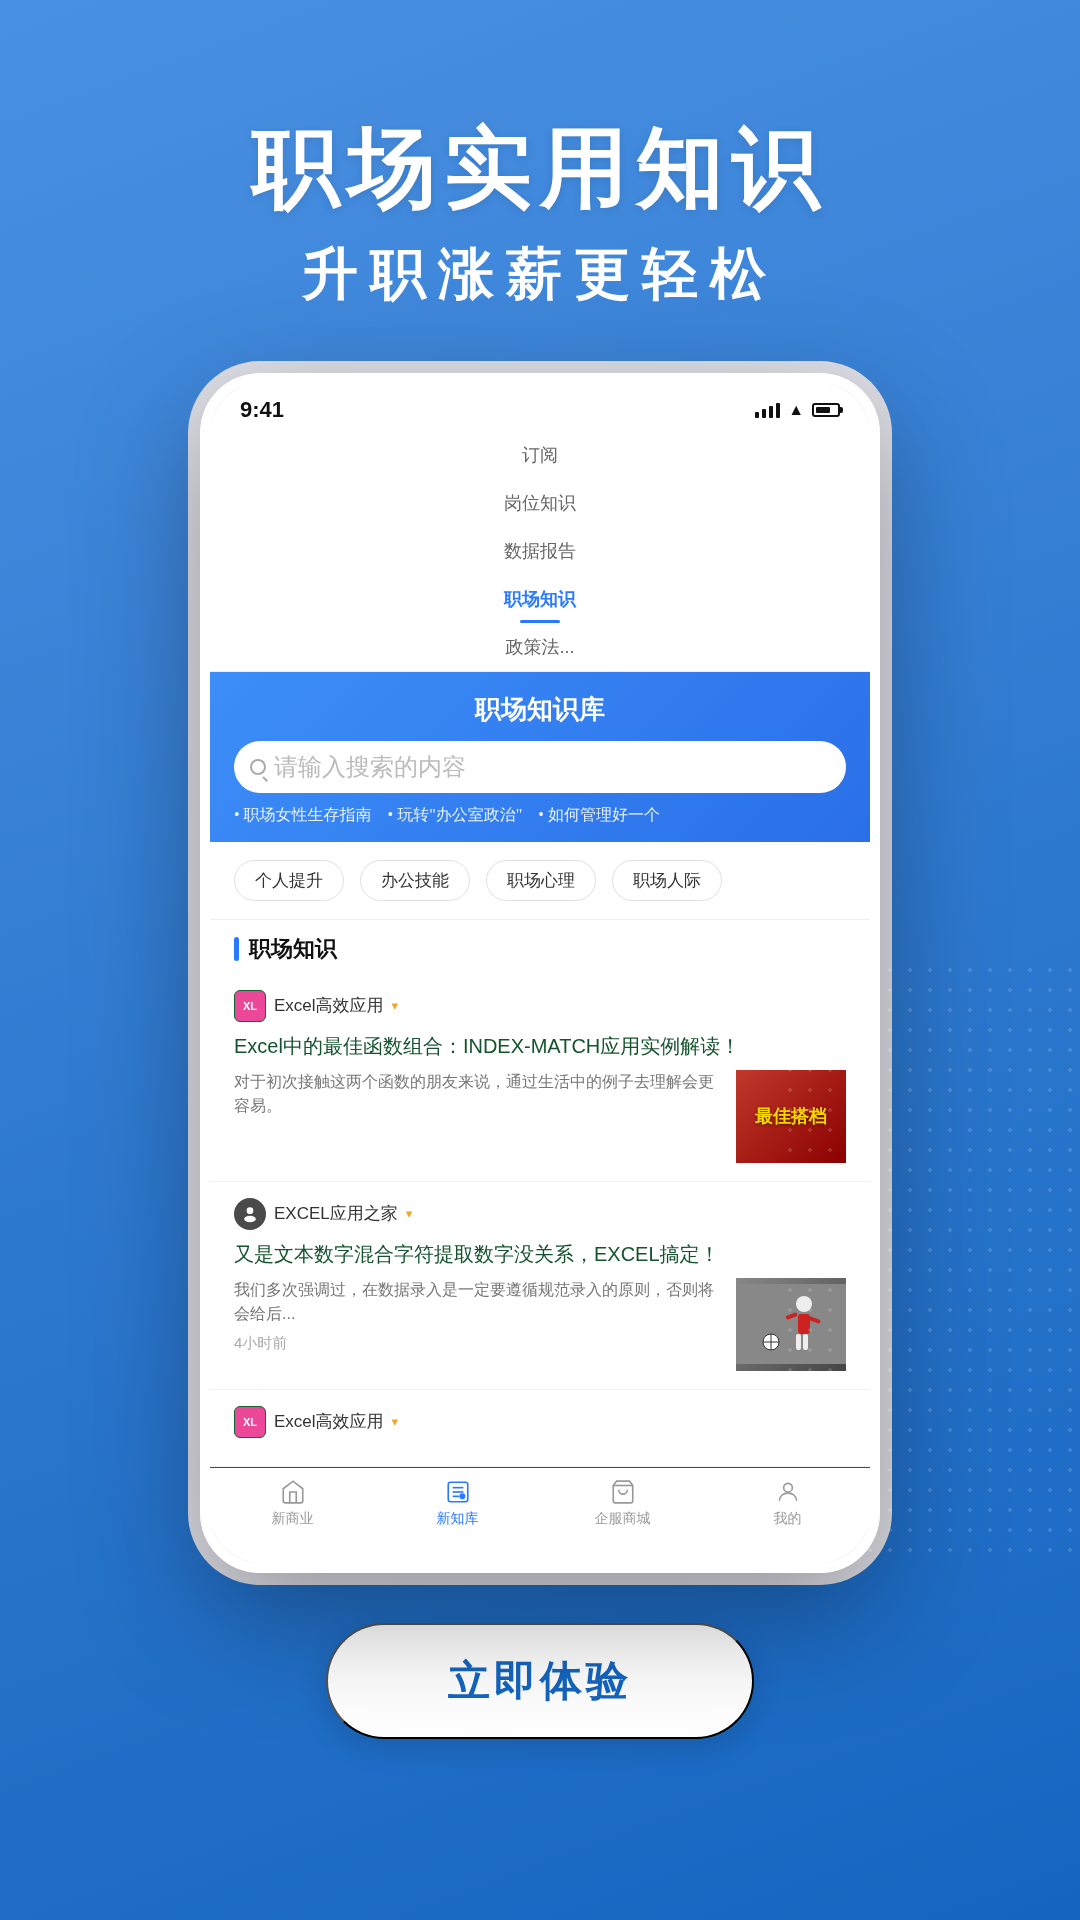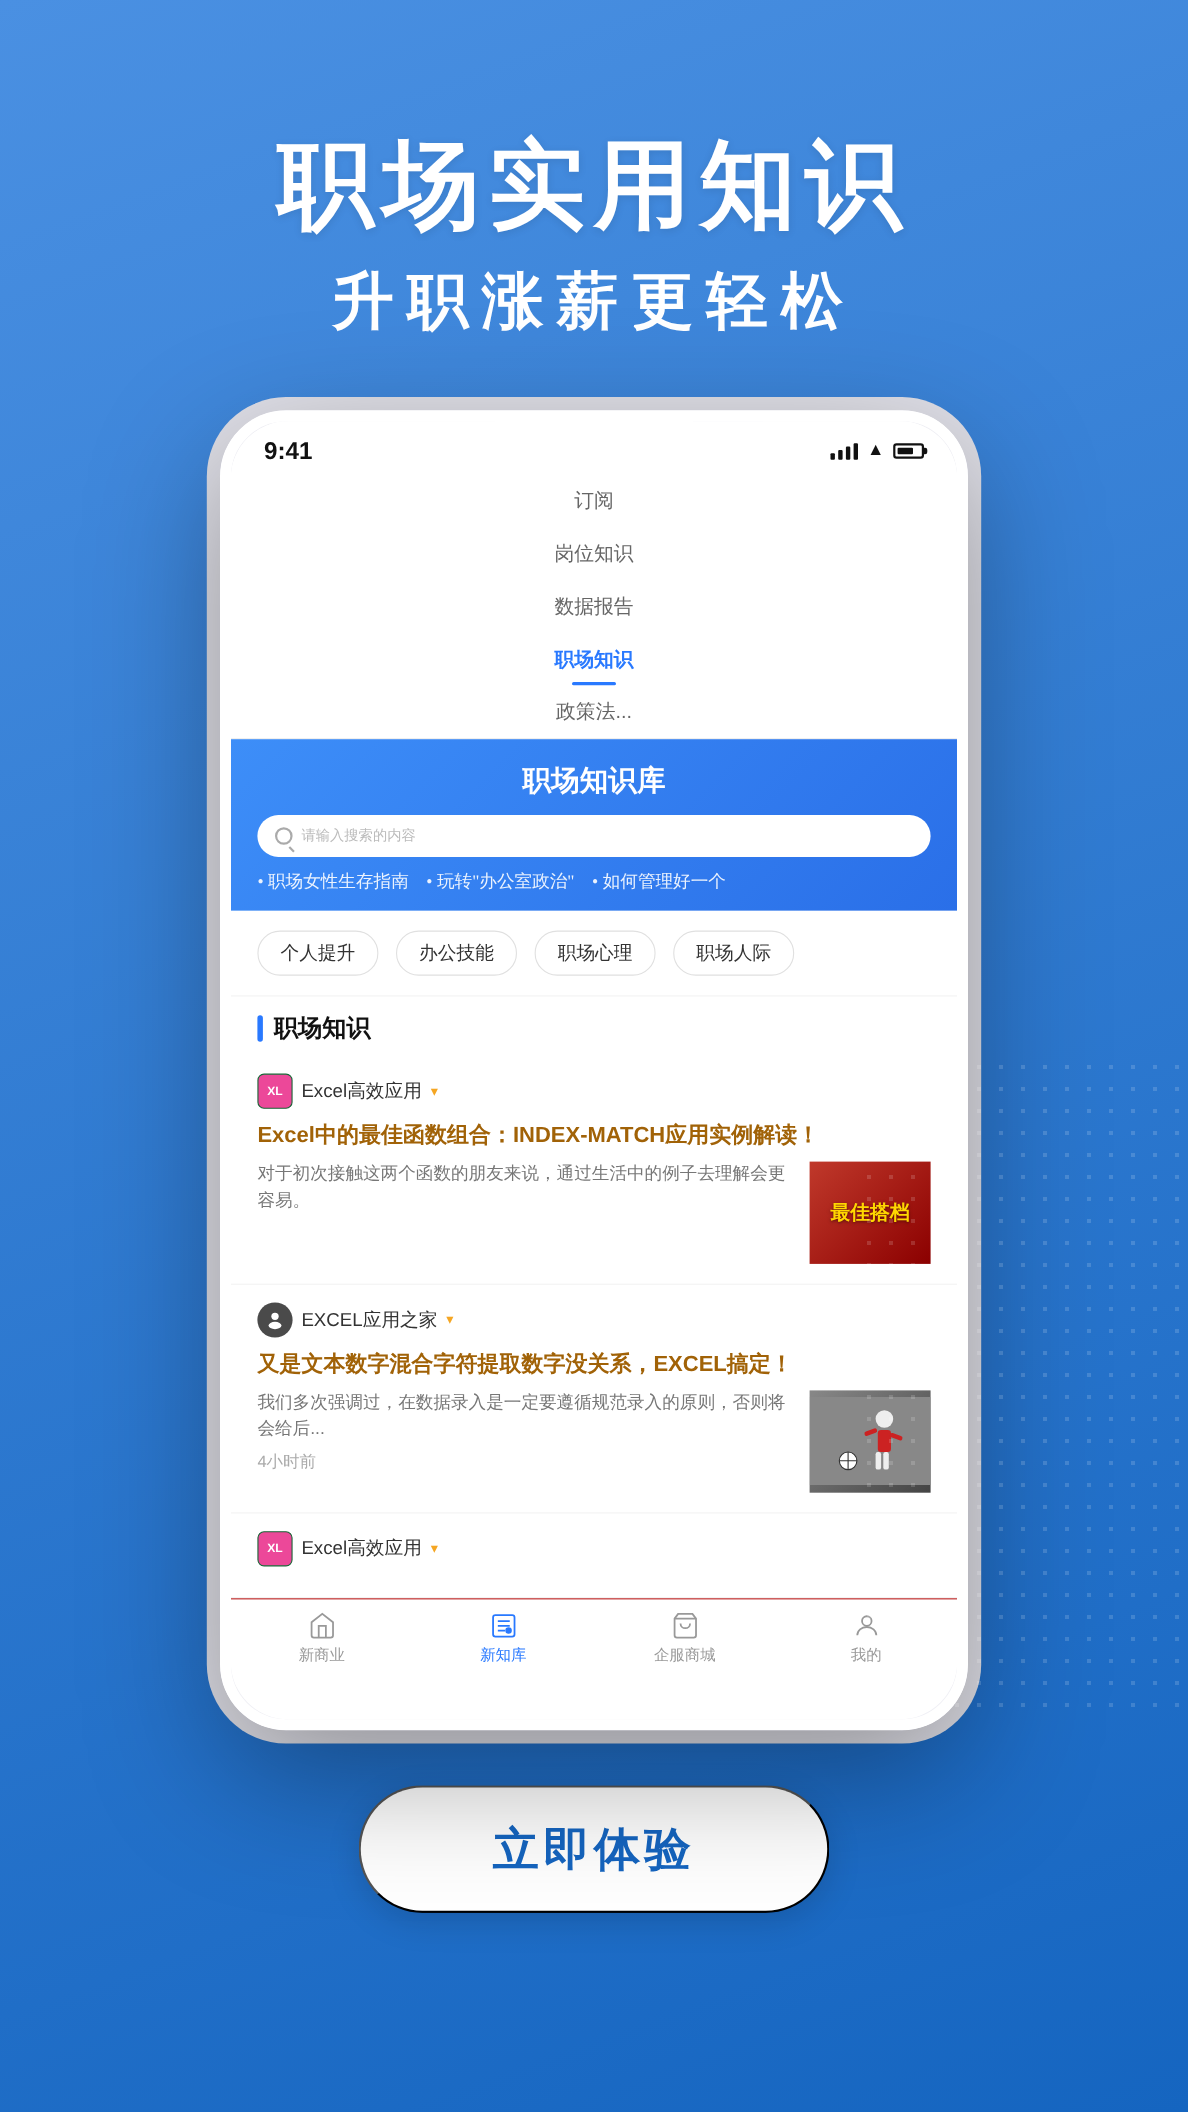--- a/index.html
+++ b/index.html
@@ -254,21 +254,21 @@
       bottom: -5px;
       right: -5px;
       width: 6px;
       height: 2px;
       background: #aaa;
       transform: rotate(45deg);
       transform-origin: 0 50%;
     }
 
     .search-placeholder {
-      font-size: 13px;
+      font-size: 24px;
       color: #bbb;
     }
 
     .tags-row {
       display: flex;
       gap: 16px;
       margin-top: 12px;
       overflow: hidden;
     }
 
@@ -342,22 +342,22 @@
       color: #333;
     }
 
     .vip-badge {
       font-size: 13px;
       color: #f5a623;
     }
 
     .article-title {
       font-size: 20px;
-      font-weight: 700;
-      color: #a16207;
+      font-weight: 400;
+      color: #14532d;
       line-height: 1.4;
       margin-bottom: 10px;
     }
 
     .article-body {
       display: flex;
       gap: 14px;
       align-items: flex-start;
     }
 

